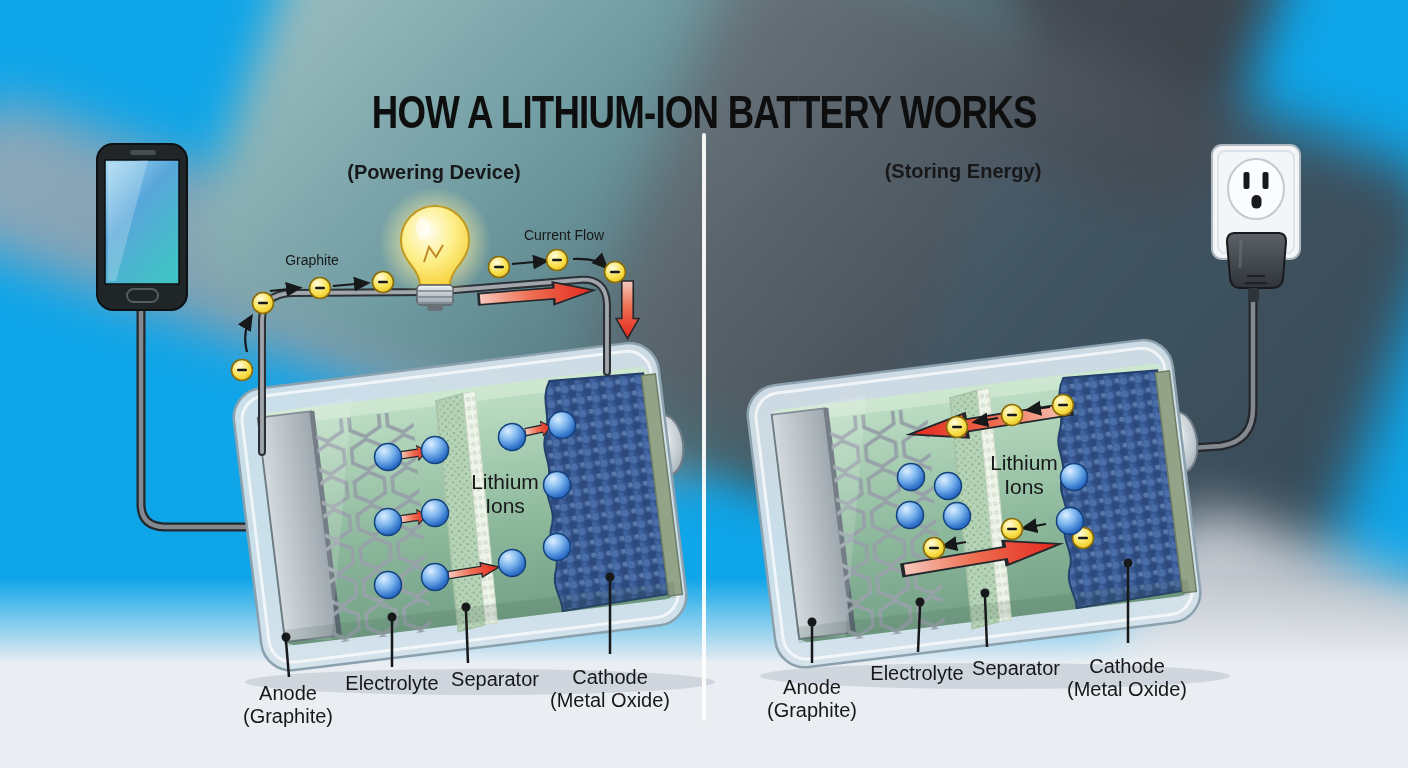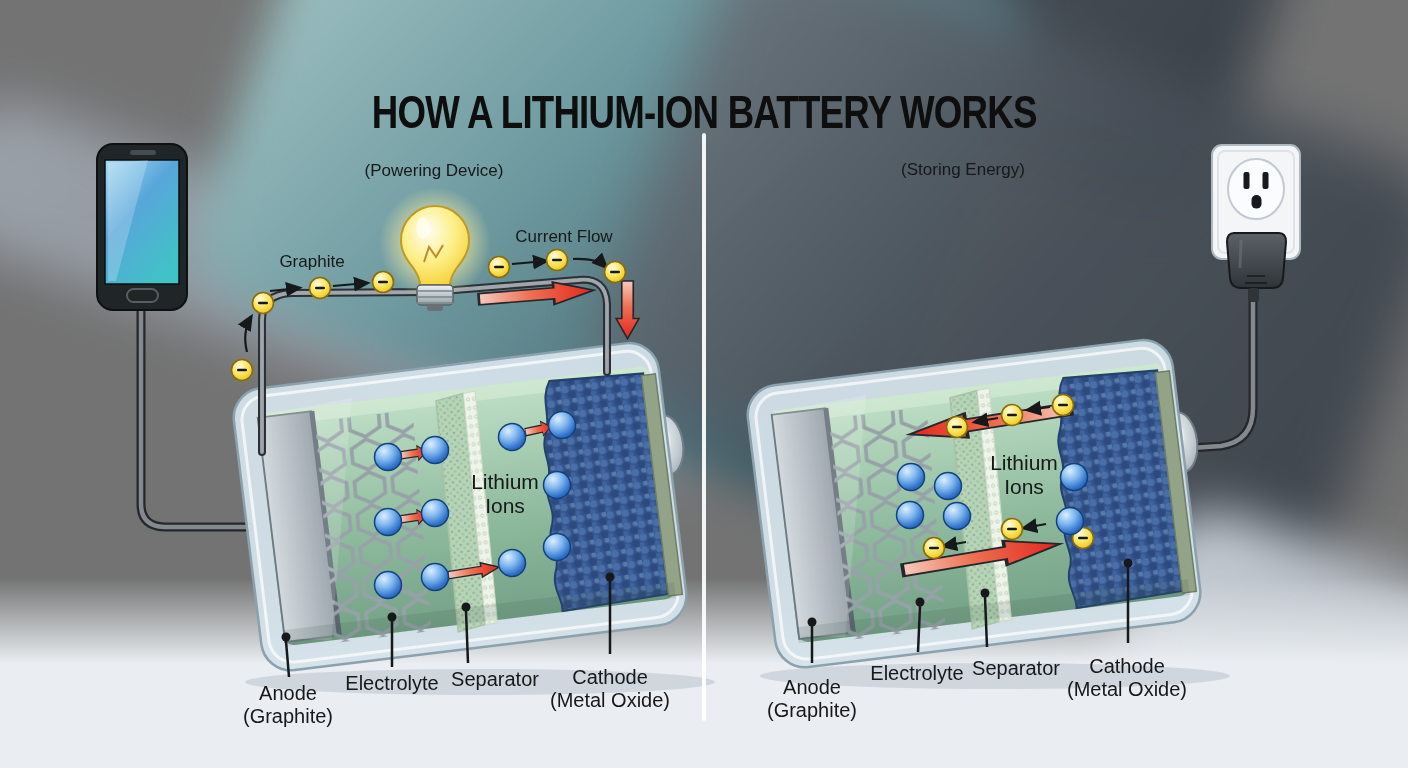--- a/index.html
+++ b/index.html
@@ -1,17 +1,17 @@
 <!DOCTYPE html>
 <html><head>
 <meta charset="utf-8">
 <style>
   html,body{margin:0;padding:0;background:#dfe4ea;}
   .stage{position:relative;width:1408px;height:768px;overflow:hidden;
-         font-family:"Liberation Sans",sans-serif;background:#737373;}
+         font-family:"Liberation Sans",sans-serif;background:#0ea5e9;}
   .bg{position:absolute;inset:0;z-index:0;}
   .blob{position:absolute;border-radius:70px;}
   .blob1a{left:300px;top:-260px;width:980px;height:330px;transform:rotate(20deg);
           background:linear-gradient(115deg,#767d85 0%,#4a525b 55%,#383f46 100%);filter:blur(26px);}
   .blob3{left:-80px;top:220px;width:820px;height:150px;transform:rotate(20deg);
          background:linear-gradient(115deg,#a4abb4 0%,#848d97 100%);filter:blur(26px);opacity:.85;}
   .blob2{left:250px;top:-140px;width:720px;height:560px;transform:rotate(20deg);
          background:linear-gradient(115deg,#abcaca 0%,#6f9ba1 45%,#3a555f 95%);filter:blur(22px);}
   .blob1b{left:640px;top:40px;width:760px;height:480px;transform:rotate(20deg);
           background:linear-gradient(110deg,#6b737b 0%,#474f58 50%,#3a4149 100%);filter:blur(28px);opacity:.92;}
@@ -21,22 +21,22 @@
          background:linear-gradient(to top,#eaeef2 55%,rgba(234,238,242,0));}
   #gfx{position:absolute;left:0;top:0;z-index:1;}
   .divider{position:absolute;left:702px;top:133px;width:4px;height:588px;z-index:2;
            background:rgba(255,255,255,.93);border-radius:2px;}
   .lbl{position:absolute;text-align:center;white-space:pre-line;color:#17181a;
        line-height:1.16;z-index:3;}
   .title-wrap{left:0;right:0;top:30px;font-size:47px;font-weight:bold;color:#0e0e0e;}
   .title-text{display:inline-block;transform:scaleX(.78);letter-spacing:-1px;}
   .heading{font-size:28px;font-weight:bold;width:360px;}
   .heading>span{display:inline-block;transform:scaleX(.84);}
-  .subheading{font-size:17px;width:360px;}
-  .small-lbl{font-size:17px;width:160px;}
+  .subheading{font-size:20px;width:360px;font-weight:bold;}
+  .small-lbl{font-size:14px;width:160px;}
   .ion-lbl{font-size:21px;width:160px;font-weight:400;}
   .callout-lbl{font-size:20px;width:170px;}
 </style>
 </head>
 <body>
 
 <div class="stage">
 
   <div class="bg">
     <div class="blob blob1a"></div>

